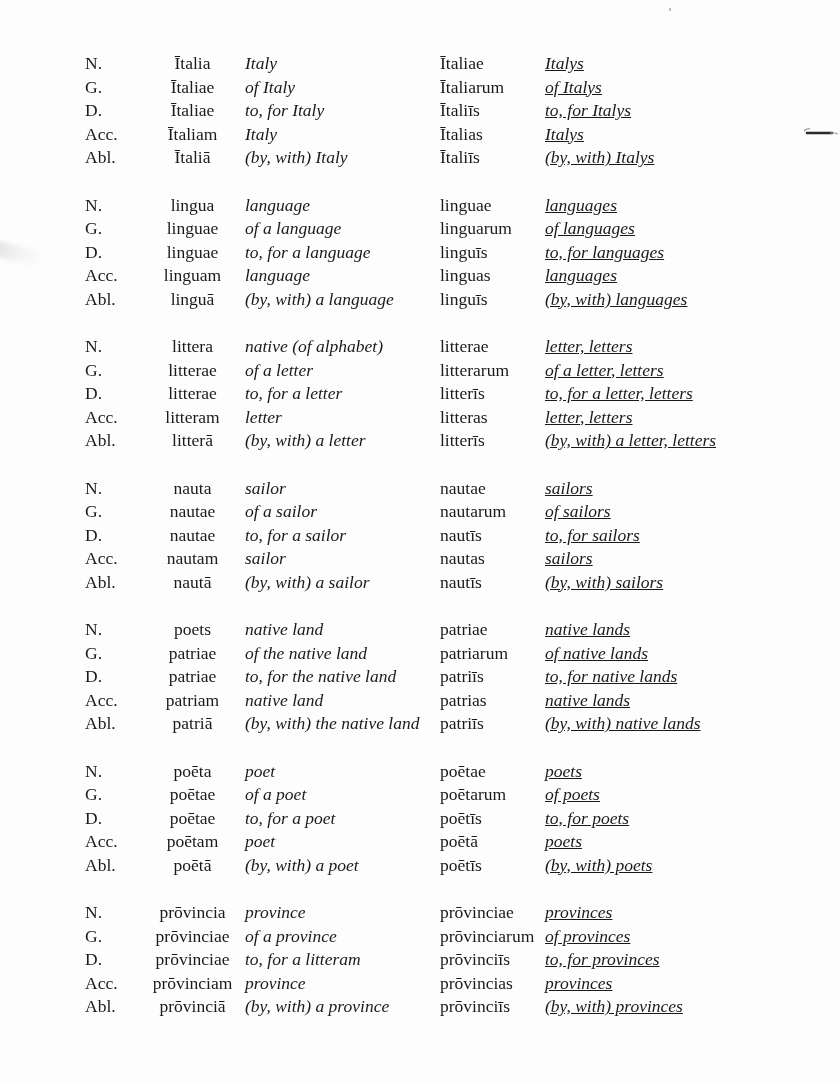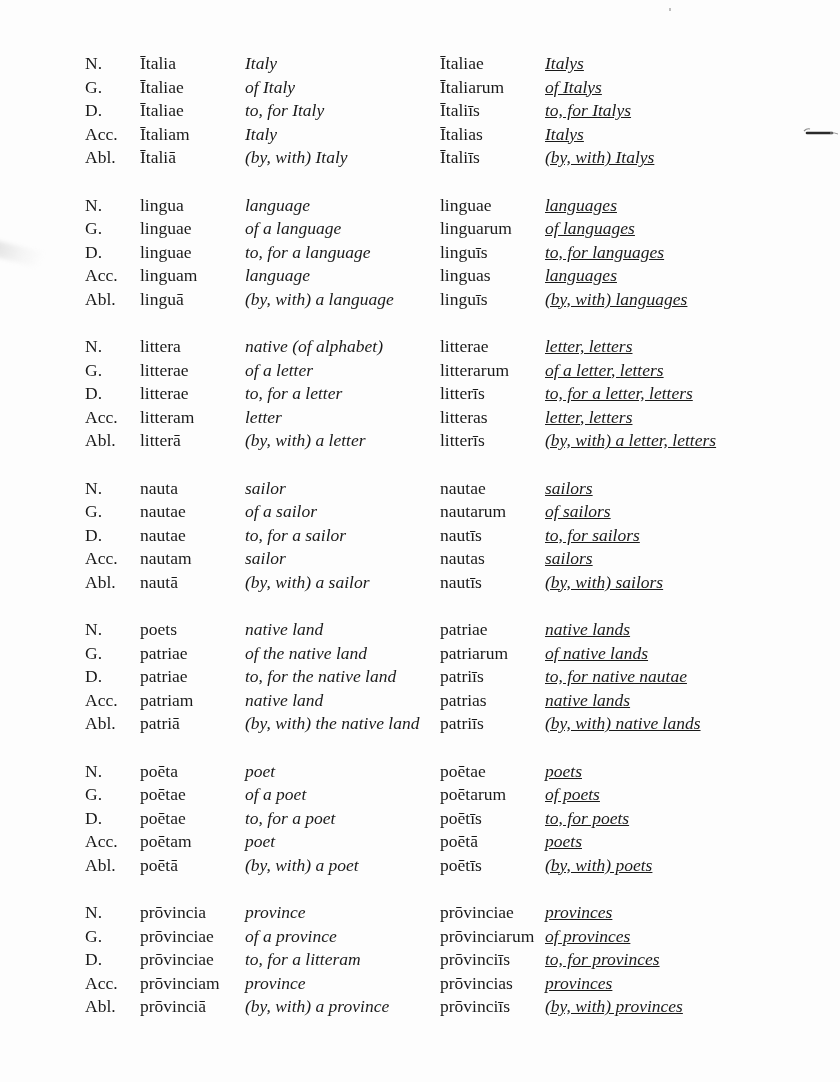--- a/index.html
+++ b/index.html
@@ -5,21 +5,21 @@
   html,body{margin:0;padding:0;background:#ffffff;}
   .page{
     position:relative;width:840px;height:1082px;overflow:hidden;
     background:#fdfdfd;color:#1a1a1a;
     font-family:"Liberation Serif","DejaVu Serif",serif;
   }
   .content{position:absolute;left:85px;top:52px;width:725px;}
   .block{margin:0 0 24px 0;}
   .row{display:flex;align-items:baseline;height:23.5px;line-height:23.5px;font-size:17.5px;white-space:nowrap;}
   .c{flex:0 0 55px;}
-  .sg{flex:0 0 105px;}
+  .sg{flex:0 0 105px;text-align:center;}
   .sgg{flex:0 0 195px;font-style:italic;}
   .pl{flex:0 0 auto;min-width:105px;padding-right:4px;box-sizing:border-box;}
   .plg{font-style:italic;text-decoration:underline;}
   .mark-right{position:absolute;left:802px;top:124px;width:38px;height:18px;}
   .smudge-left{
     position:absolute;left:-8px;top:246px;width:50px;height:16px;
     background:linear-gradient(100deg,#b9b9b9,#e6e6e6 55%,rgba(255,255,255,0));
     opacity:.40;filter:blur(2px);transform:rotate(14deg);
   }
   .speck{position:absolute;left:669px;top:8px;width:2px;height:3px;background:#bfbfbf;}
@@ -204,21 +204,21 @@
           <span class="sg">patriae</span>
           <span class="sgg">of the native land</span>
           <span class="pl">patriarum</span>
           <span class="plg">of native lands</span>
         </div>
       <div class="row">
           <span class="c">D.</span>
           <span class="sg">patriae</span>
           <span class="sgg">to, for the native land</span>
           <span class="pl">patriīs</span>
-          <span class="plg">to, for native nautae</span>
+          <span class="plg">to, for native lands</span>
         </div>
       <div class="row">
           <span class="c">Acc.</span>
           <span class="sg">patriam</span>
           <span class="sgg">native land</span>
           <span class="pl">patrias</span>
           <span class="plg">native lands</span>
         </div>
       <div class="row">
           <span class="c">Abl.</span>

